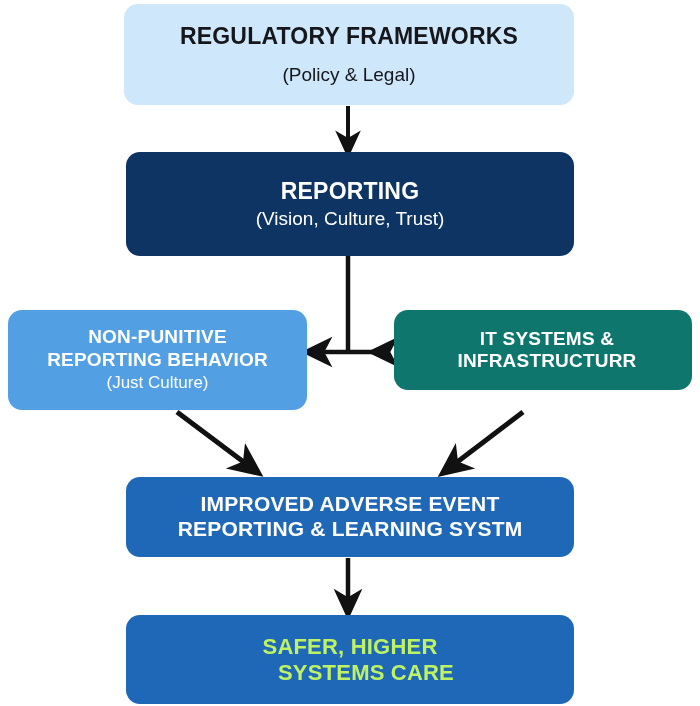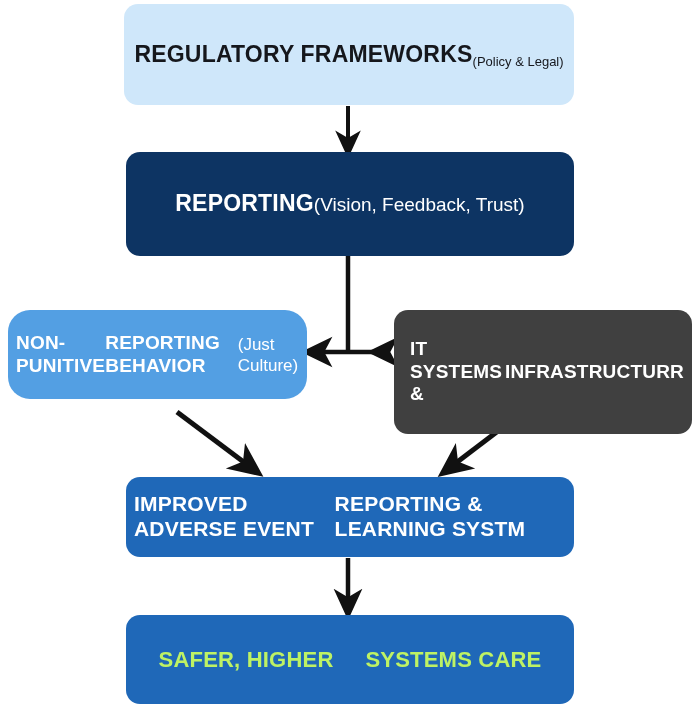--- a/index.html
+++ b/index.html
@@ -16,24 +16,24 @@
   #diagram {
     position: relative;
     width: 700px;
     height: 706px;
     background: #ffffff;
   }
   .node {
     position: absolute;
     box-sizing: border-box;
     display: flex;
-    flex-direction: row;
+    flex-direction: column;
     align-items: center;
     justify-content: center;
-    text-align: left;
+    text-align: right;
     border-radius: 14px;
     padding: 4px 8px;
     z-index: 3;
   }
   .node .title {
     font-weight: bold;
     letter-spacing: 0.2px;
     line-height: 1.18;
   }
   .node .subtitle {
@@ -44,54 +44,53 @@
   
   #node-regulatory {
     left: 124px;
     top: 4px;
     width: 450px;
     height: 101px;
     background: #cfe7fa;
     color: #15171c;
   }
   #node-regulatory .title { font-size: 23px; }
-  #node-regulatory .subtitle { font-size: 13px; margin-top: 14px; }
+  #node-regulatory .subtitle { font-size: 19px; margin-top: 14px; }
 
   
   #node-leadership {
     left: 126px;
     top: 152px;
     width: 448px;
     height: 104px;
     background: #0d3463;
     color: #ffffff;
   }
   #node-leadership .title { font-size: 23px; }
   #node-leadership .subtitle { font-size: 19px; margin-top: 3px; }
 
   
   #node-nonpunitive {
     left: 8px;
     top: 310px;
     width: 299px;
-    height: 89px;
+    height: 100px;
     background: #539fe3;
     color: #ffffff;
-    border-radius: 22px;
   }
   #node-nonpunitive .title { font-size: 19px; }
   #node-nonpunitive .subtitle { font-size: 17px; margin-top: 2px; }
 
   
   #node-itsystems {
     left: 394px;
     top: 310px;
     width: 298px;
-    height: 124px;
-    background: #404040;
+    height: 80px;
+    background: #0f766e;
     color: #ffffff;
     padding-left: 16px;
   }
   #node-itsystems .title { font-size: 19px; }
   #node-itsystems .subtitle { font-size: 16px; margin-top: 2px; }
 
   
   #node-improved {
     left: 126px;
     top: 477px;
@@ -163,21 +162,21 @@
     </g>
   </svg>
 
   <div class="node" id="node-regulatory">
     <div class="title">REGULATORY FRAMEWORKS</div>
     <div class="subtitle">(Policy &amp; Legal)</div>
   </div>
 
   <div class="node" id="node-leadership">
     <div class="title">REPORTING</div>
-    <div class="subtitle">(Vision, Feedback, Trust)</div>
+    <div class="subtitle">(Vision, Culture, Trust)</div>
   </div>
 
   <div class="node" id="node-nonpunitive">
     <div class="title">NON-PUNITIVE</div>
     <div class="title">REPORTING BEHAVIOR</div>
     <div class="subtitle">(Just Culture)</div>
   </div>
 
   <div class="node" id="node-itsystems">
     <div class="title">IT SYSTEMS &amp;</div>

